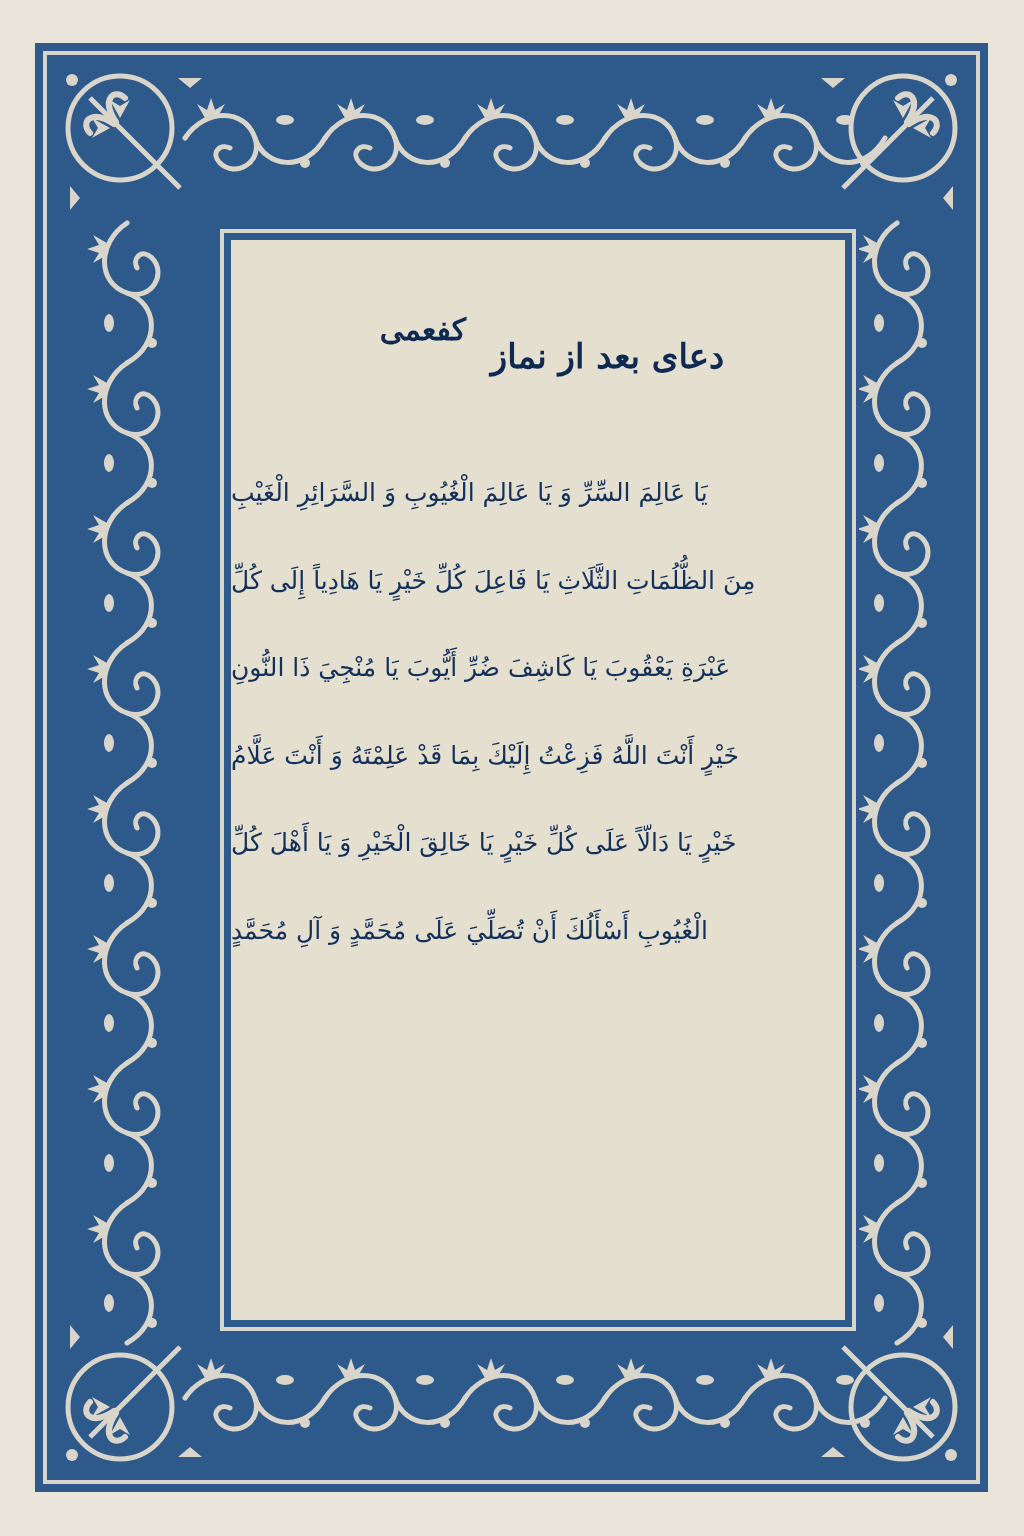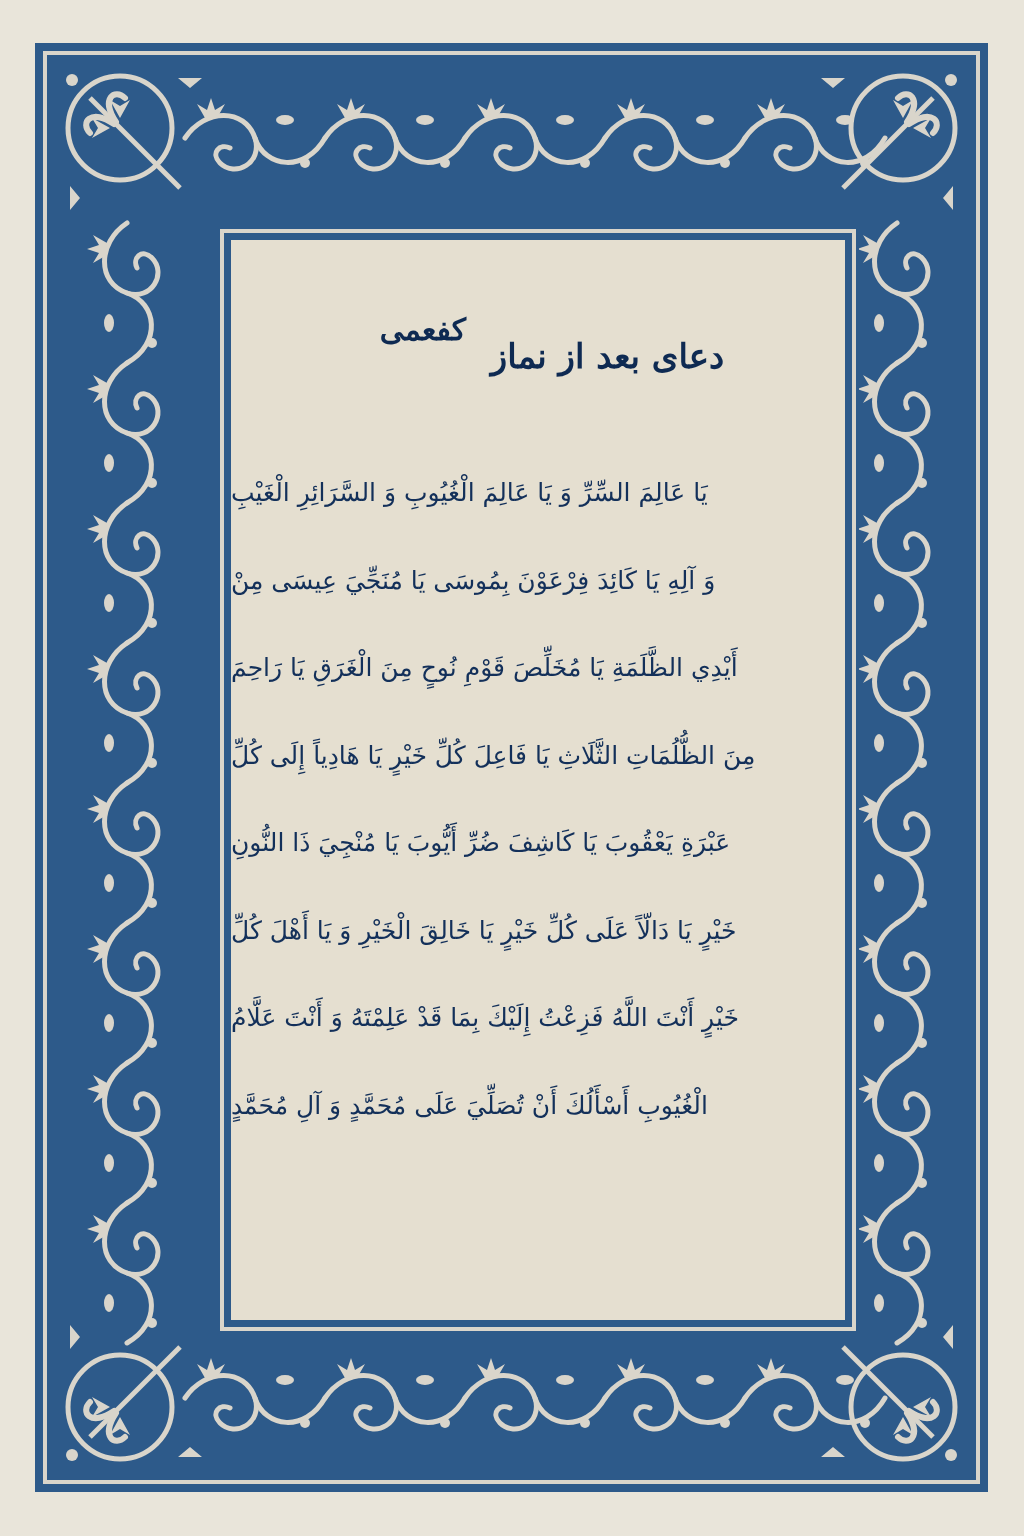--- a/index.html
+++ b/index.html
@@ -189,23 +189,21 @@
 
   <div class="panel-outer">
     <div class="panel-line"></div>
     <div class="panel-inner">
       <div class="title">
         <span class="main">دعای بعد از نماز</span>
         <span class="sup">کفعمی</span>
       </div>
       <div class="lines">
         <div class="line">يَا عَالِمَ السِّرِّ وَ يَا عَالِمَ الْغُيُوبِ وَ السَّرَائِرِ الْغَيْبِ</div>
-        <div class="line">وَ آلِهِ يَا كَائِدَ فِرْعَوْنَ بِمُوسَى يَا مُنَجِّيَ عِيسَى مِنْ</div>
-        <div class="line">أَيْدِي الظَّلَمَةِ يَا مُخَلِّصَ قَوْمِ نُوحٍ مِنَ الْغَرَقِ يَا رَاحِمَ</div>
         <div class="line">مِنَ الظُّلُمَاتِ الثَّلَاثِ يَا فَاعِلَ كُلِّ خَيْرٍ يَا هَادِياً إِلَى كُلِّ</div>
         <div class="line">عَبْرَةِ يَعْقُوبَ يَا كَاشِفَ ضُرِّ أَيُّوبَ يَا مُنْجِيَ ذَا النُّونِ</div>
+        <div class="line">خَيْرٍ أَنْتَ اللَّهُ فَزِعْتُ إِلَيْكَ بِمَا قَدْ عَلِمْتَهُ وَ أَنْتَ عَلَّامُ</div>
         <div class="line">خَيْرٍ يَا دَالّاً عَلَى كُلِّ خَيْرٍ يَا خَالِقَ الْخَيْرِ وَ يَا أَهْلَ كُلِّ</div>
-        <div class="line">خَيْرٍ أَنْتَ اللَّهُ فَزِعْتُ إِلَيْكَ بِمَا قَدْ عَلِمْتَهُ وَ أَنْتَ عَلَّامُ</div>
         <div class="line">الْغُيُوبِ أَسْأَلُكَ أَنْ تُصَلِّيَ عَلَى مُحَمَّدٍ وَ آلِ مُحَمَّدٍ</div>
       </div>
     </div>
   </div>
 </div>
 
 </body></html>

